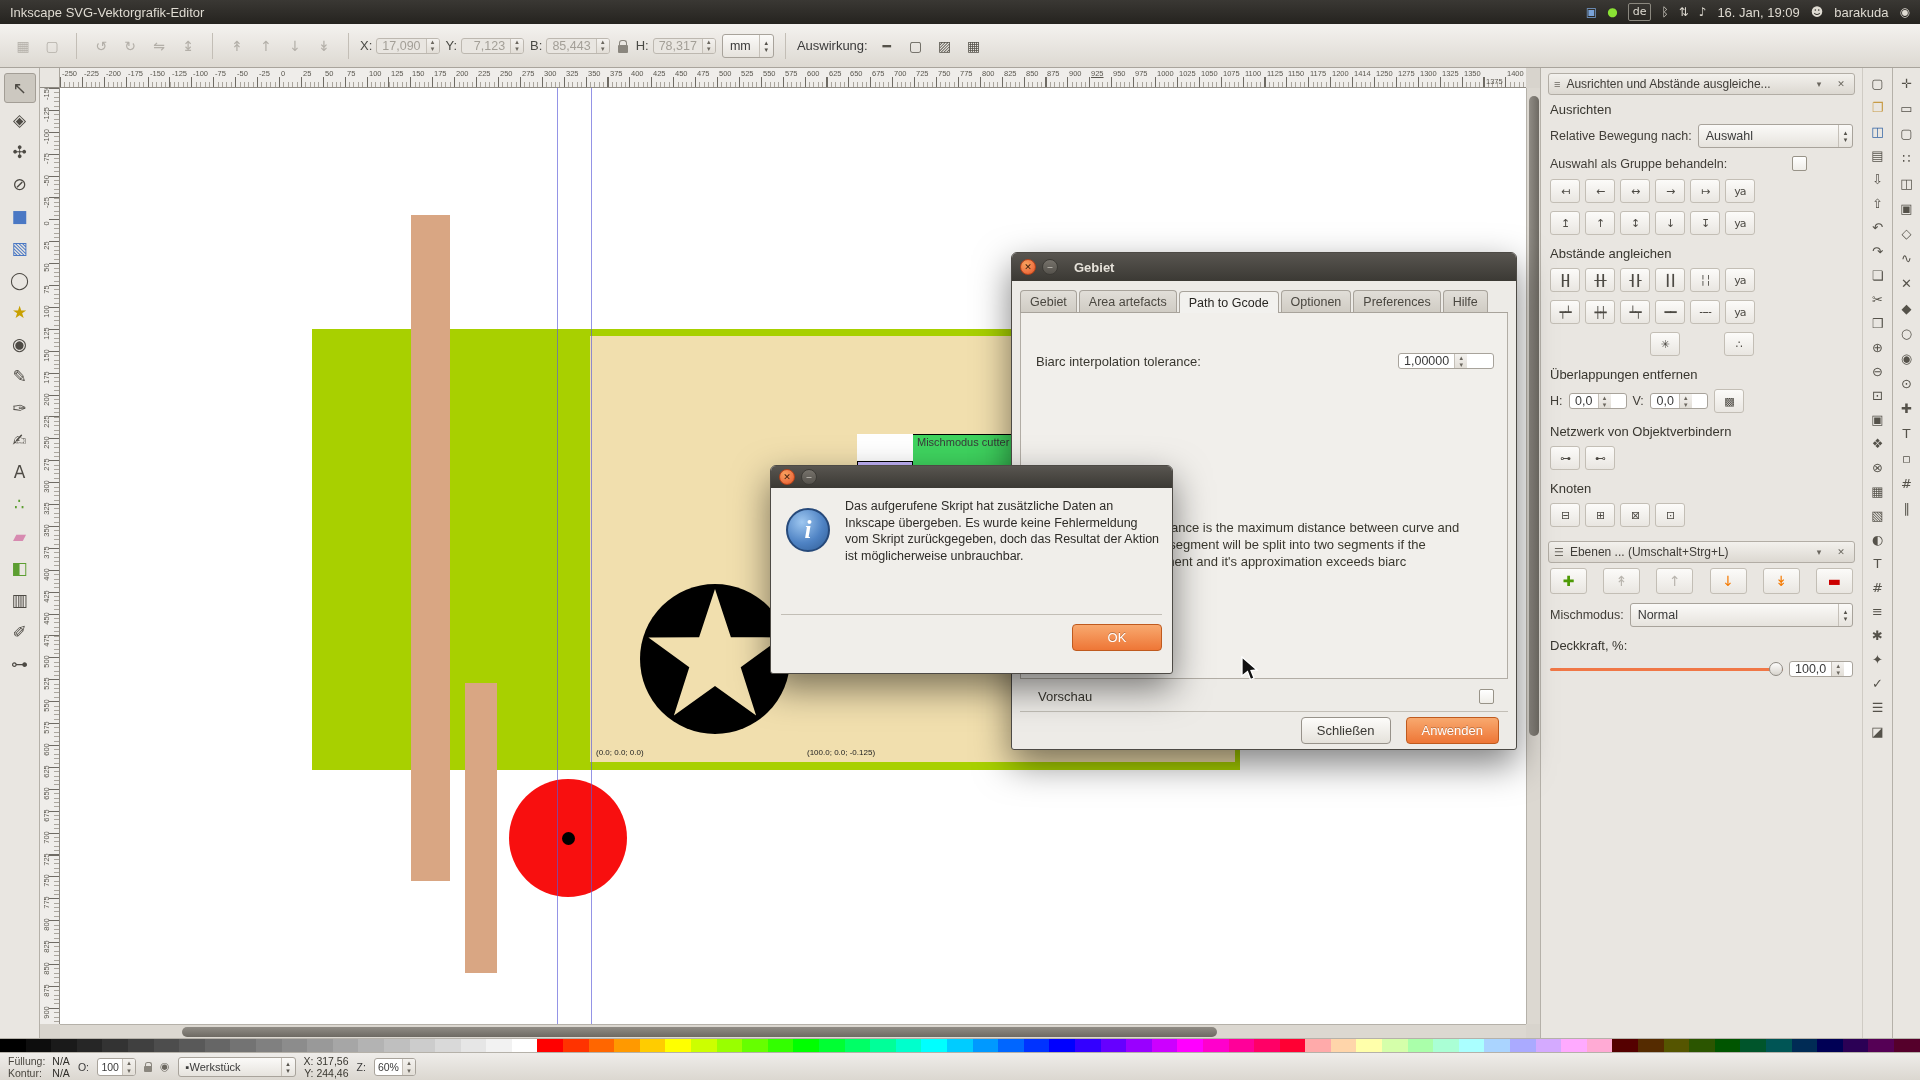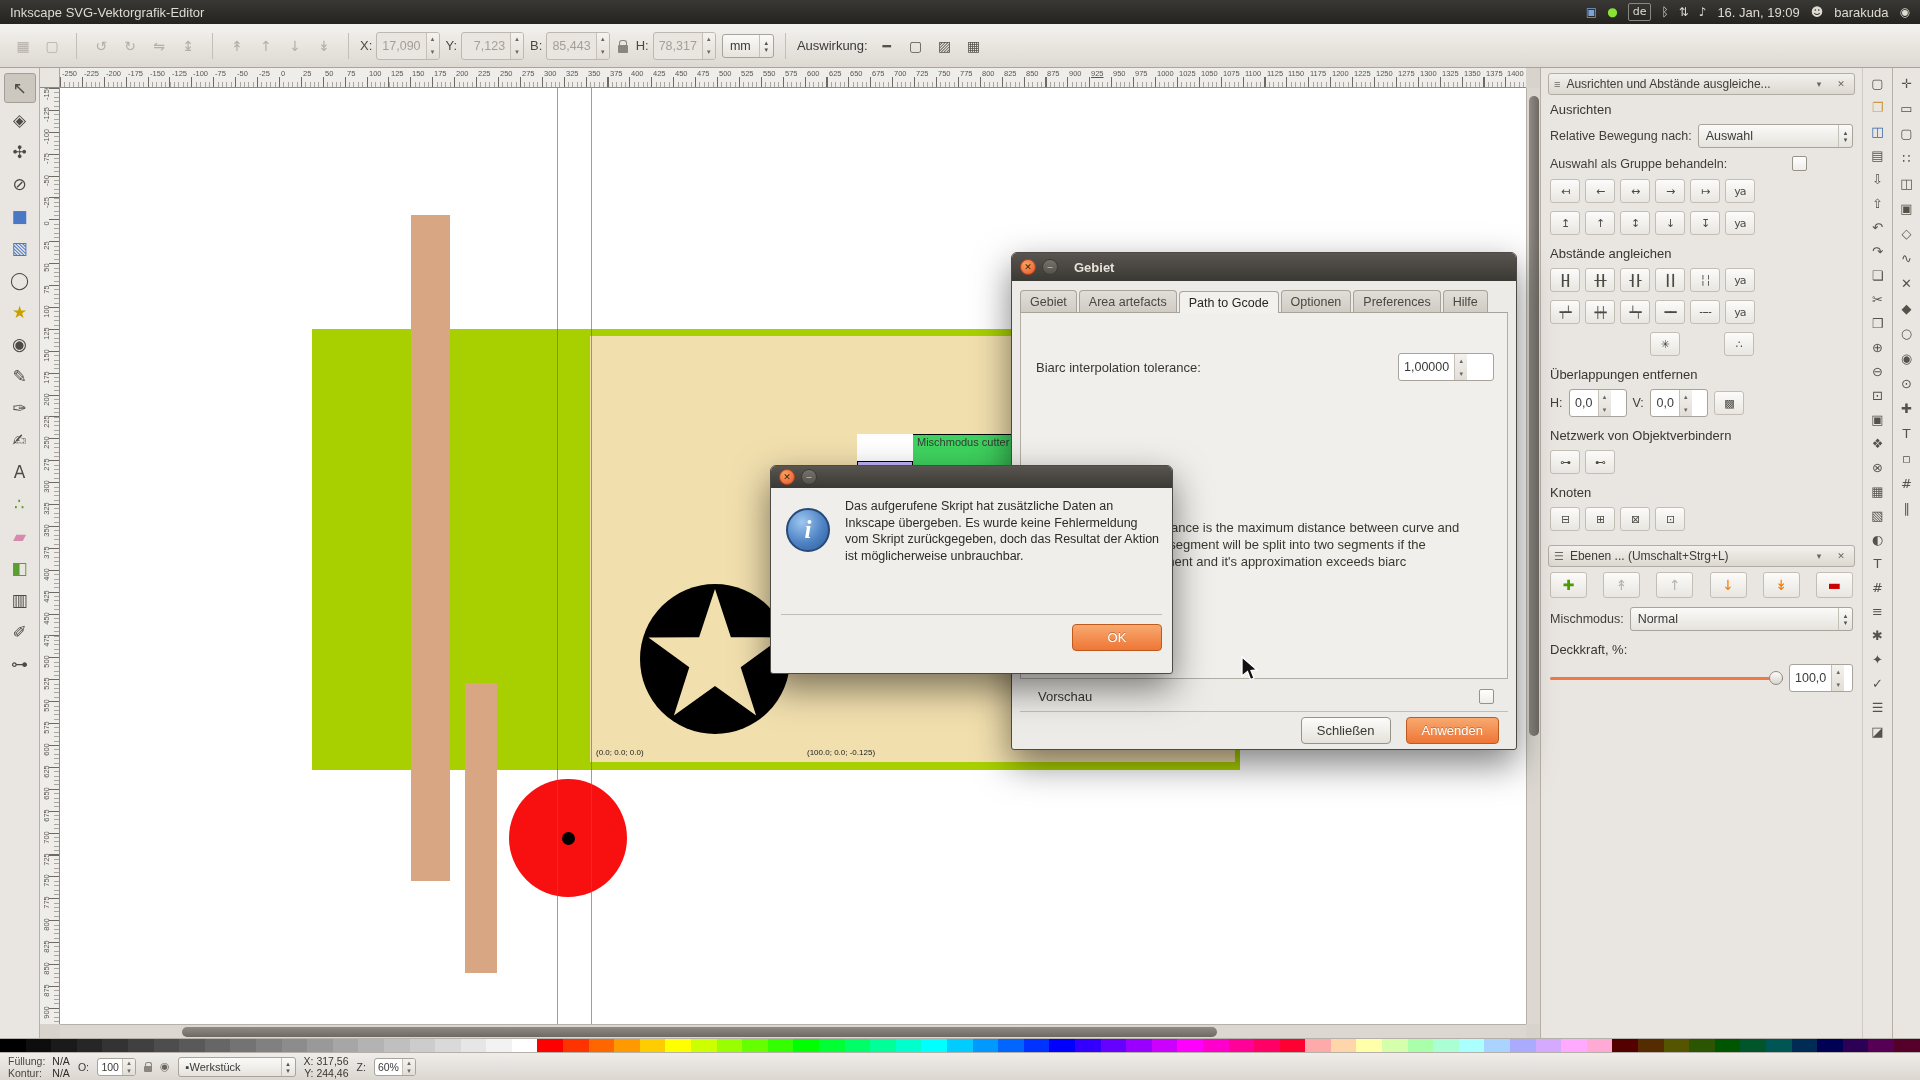--- a/index.html
+++ b/index.html
@@ -16,21 +16,21 @@
 .tb-ic.chip{border:1px solid #8b887f;border-radius:2px;padding:0 4px;font-size:11px}
 
 
 #toolbar{position:absolute;left:0;top:24px;width:100%;height:44px;background:linear-gradient(#f4f2ef,#ddd9d2);border-bottom:1px solid #a9a49c;display:flex;align-items:center;gap:6px;padding:0 10px}
 .bgroup{display:flex;gap:3px}
 .ibn{height:26px;min-width:26px;border:none;background:transparent;border-radius:3px;display:flex;align-items:center;justify-content:center;font-size:14px;color:#55524a}
 .ibn.gray{color:#b3afa8}
 .sep{width:1px;height:26px;background:#c3beb6;margin:0 5px}
 .fld{display:flex;align-items:center;gap:4px}
 .fld label{font-size:13px;color:#4a4a45}
-.spin{display:flex;height:28px;border:1px solid #a8a39b;border-radius:3px;background:#fff;overflow:hidden}
+.spin{display:flex;height:16px;border:1px solid #a8a39b;border-radius:3px;background:#fff;overflow:hidden}
 .spin .val{display:flex;align-items:center;justify-content:flex-end;padding:0 5px;font-size:12.5px;min-width:48px}
 .spin.dis{background:#e9e6e1;border-color:#bdb8b0}
 .spin.dis .val{color:#a39f97}
 .arrs{display:flex;flex-direction:column;width:13px;border-left:1px solid #c5c0b8;background:linear-gradient(#f4f2ef,#e2ded7)}
 .arrs i{flex:1;font-style:normal;font-size:7px;line-height:6px;display:flex;align-items:center;justify-content:center;color:#6b675f}
 .lockic{position:relative;width:10px;height:8px;background:#8a867e;border-radius:1px;margin:6px 2px 0}
 .lockic::before{content:"";position:absolute;left:1.5px;top:-5px;width:6px;height:6px;border:1.5px solid #8a867e;border-bottom:none;border-radius:3px 3px 0 0}
 .combo{display:flex;height:24px;border:1px solid #a8a39b;border-radius:3px;background:linear-gradient(#fbfaf8,#e6e3dd);align-items:center}
 .combo .cval{flex:1;padding:0 7px;font-size:12.5px;white-space:nowrap;overflow:hidden}
 .carr{width:14px;display:flex;flex-direction:column;align-items:center;border-left:1px solid #c5c0b8;height:100%;justify-content:center}
@@ -387,27 +387,27 @@
           <span class="hrl" style="left: 1073px;">975</span>
           <span class="hrl" style="left: 1095px;">1000</span>
           <span class="hrl" style="left: 1117px;">1025</span>
           <span class="hrl" style="left: 1139px;">1050</span>
           <span class="hrl" style="left: 1161px;">1075</span>
           <span class="hrl" style="left: 1183px;">1100</span>
           <span class="hrl" style="left: 1205px;">1125</span>
           <span class="hrl" style="left: 1226px;">1150</span>
           <span class="hrl" style="left: 1248px;">1175</span>
           <span class="hrl" style="left: 1270px;">1200</span>
-          <span class="hrl" style="left: 1292px;">1225</span>
+          <span class="hrl" style="left: 1292px;">1414</span>
           <span class="hrl" style="left: 1314px;">1250</span>
           <span class="hrl" style="left: 1336px;">1275</span>
           <span class="hrl" style="left: 1358px;">1300</span>
           <span class="hrl" style="left: 1380px;">1325</span>
           <span class="hrl" style="left: 1402px;">1350</span>
-          <span class="hrl" style="left: 1424px;">1375</span>
+          <span class="hrl" style="left: 1424px; margin-top: 8px;">1375</span>
           <span class="hrl" style="left: 1445px;">1400</span>
         </div>
     </div>
     <div id="vruler">
       <div class="fill">
           <span class="vrl" style="top: 0px;">-150</span>
           <span class="vrl" style="top: 22px;">-125</span>
           <span class="vrl" style="top: 44px;">-100</span>
           <span class="vrl" style="top: 66px;">-75</span>
           <span class="vrl" style="top: 88px;">-50</span>

